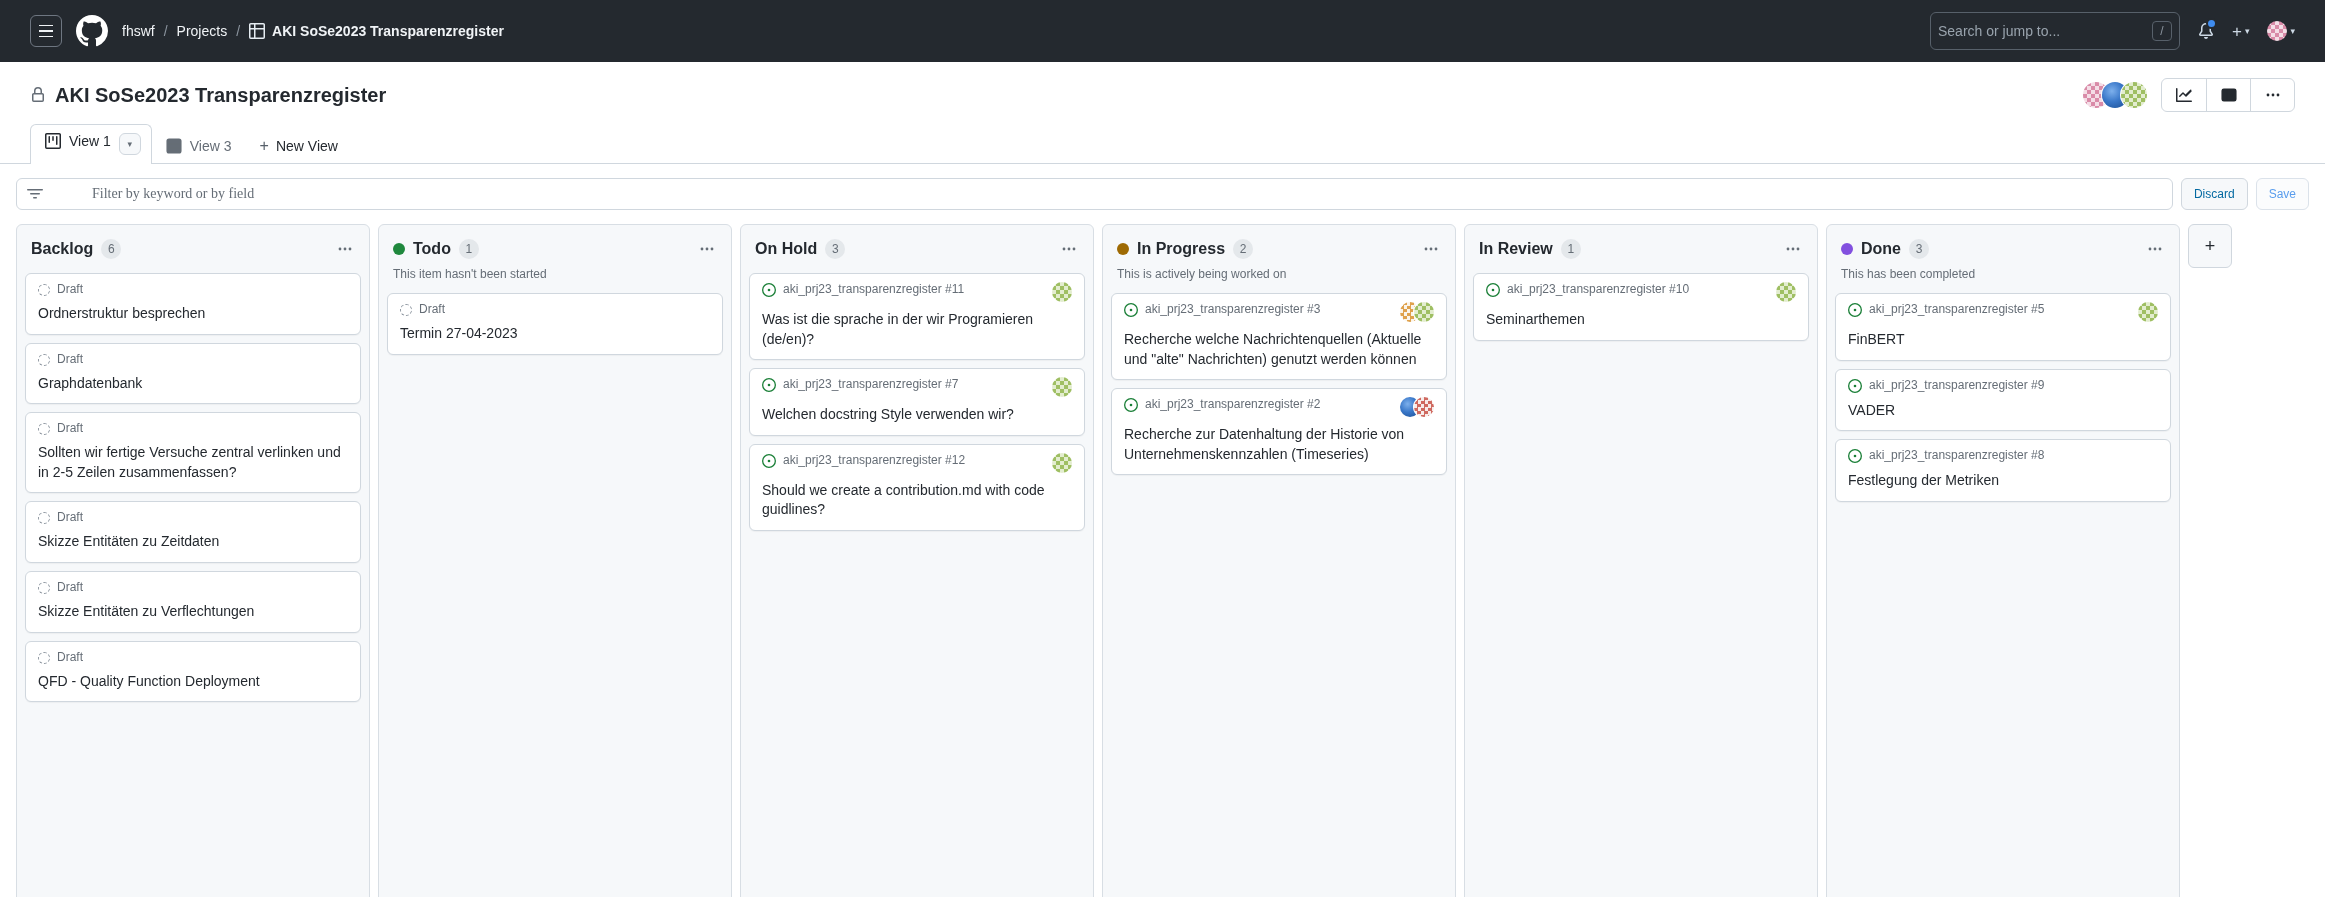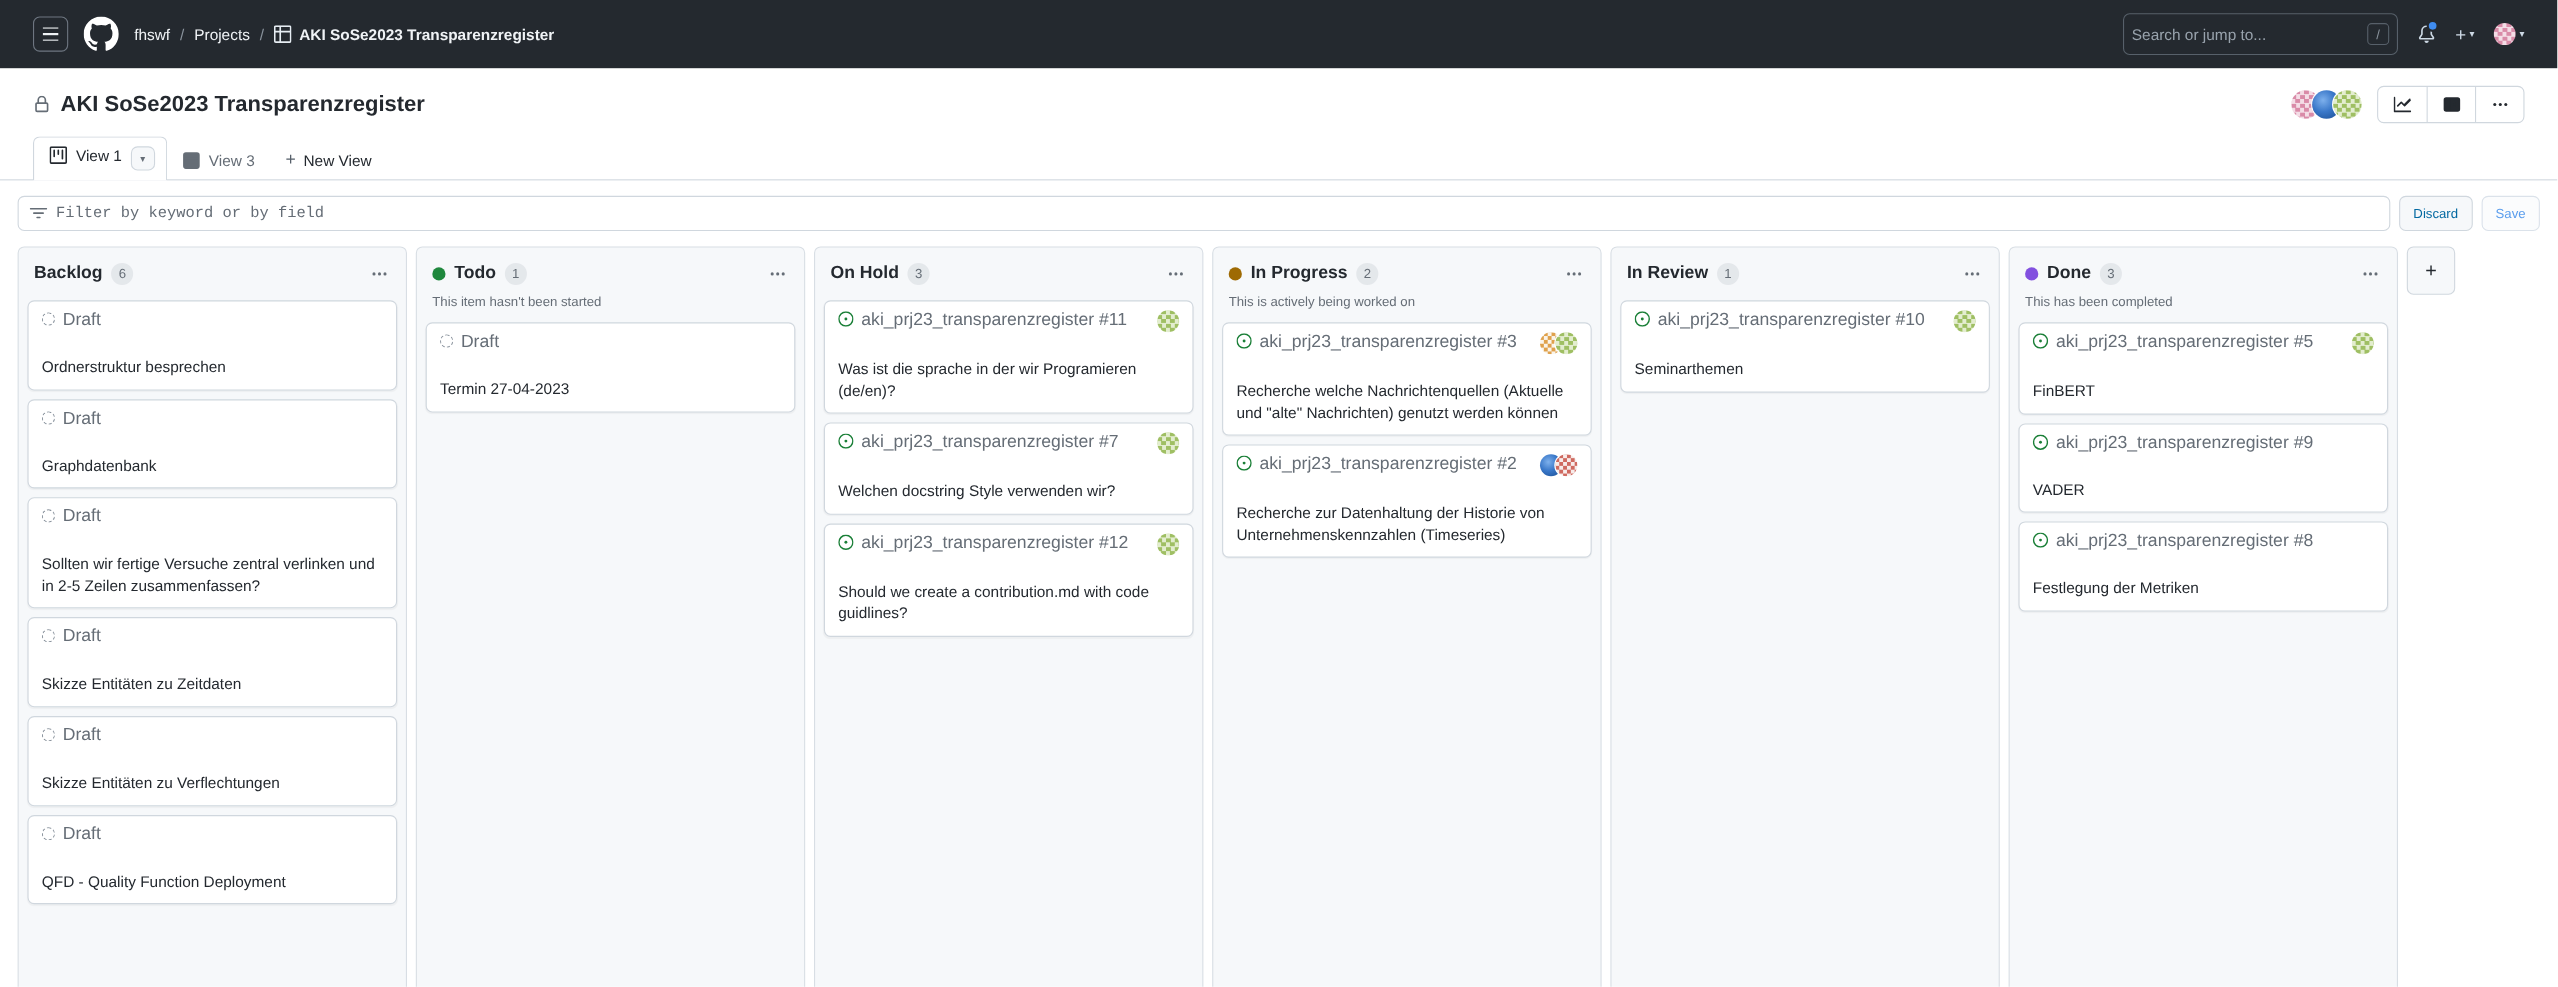--- a/index.html
+++ b/index.html
@@ -77,21 +77,21 @@
   .new-view { display:flex; align-items:center; gap:7px; padding:9px 14px; font-size:14px;
               color:#24292f; cursor:pointer; }
   .new-view .plus { color:#57606a; font-size:16px; line-height:1; }
 
   
   .filter-row { display:flex; align-items:center; gap:8px; padding:14px 16px 10px; }
   .filter-input { flex:1; height:32px; border:1px solid #d0d7de; border-radius:6px;
                   background:#fff; display:flex; align-items:center; gap:8px; padding:0 10px; }
   .filter-input svg { width:16px; height:16px; fill:#656d76; flex:none; }
   .filter-input input { flex:1; border:none; outline:none; font-size:14px; color:#ef4444;
-                        font-family:Liberation Mono, monospace; }
+                        font-family:Liberation Serif, serif;margin-left:41px; }
   .filter-input input::placeholder { color:#656d76; }
   .btn { height:32px; padding:0 12px; border-radius:6px; border:1px solid #d0d7de;
          background:#f6f8fa; font-size:12px; font-weight:500; color:#0369a1;
          font-family:inherit; cursor:pointer; }
   .btn.save { color:#5a9ded; background:#fbfcfd; border-color:#dbe2ea; }
 
   
   .board { display:flex; align-items:flex-start; gap:8px; padding:4px 16px 0; }
   .column { width:354px; flex:none; height:745px; background:#f6f8fa;
             border:1px solid #d8dee4; border-radius:6px; display:flex; flex-direction:column; }
@@ -104,24 +104,24 @@
   .col-menu { margin-left:auto; background:none; border:none; cursor:pointer; padding:2px; }
   .col-menu svg { width:16px; height:16px; fill:#656d76; display:block; }
   .col-desc { padding:2px 14px 4px; font-size:12px; color:#656d76; }
   .col-cards { padding:8px; display:flex; flex-direction:column; gap:8px; overflow:hidden; }
   .card { background:#fff; border:1px solid #d0d7de; border-radius:6px; padding:8px 12px 10px;
           box-shadow:0 1px 1px rgba(27,31,36,0.04); cursor:pointer; }
   .card-top { display:flex; align-items:flex-start; gap:7px; }
   .draft-icon { width:12px; height:12px; border:1.5px dashed #8c959f; border-radius:50%;
                 flex:none; margin-top:2px; }
   .issue-icon svg { width:14px; height:14px; fill:#1a7f37; display:block; margin-top:1px; }
-  .card-ref { font-size:16px; color:#656d76;text-align:right; }
+  .card-ref { font-size:12px; color:#656d76;text-align:right; }
   .card-avatars { margin-left:auto; display:flex; padding-left:6px; }
   .card-avatars .avatar { width:20px; height:20px; margin-left:-6px; box-shadow:0 0 0 1px #fff; }
-  .card-title { margin-top:24px; font-size:14px; line-height:1.4; color:#24292f; }
+  .card-title { margin-top:8px; font-size:14px; line-height:1.4; color:#24292f; }
   .add-col { width:44px; height:44px; flex:none; border:1px solid #d0d7de; border-radius:6px;
              background:#f6f8fa; color:#24292f; font-size:18px; display:flex;
              align-items:center; justify-content:center; cursor:pointer; font-family:inherit; }
 </style>
 </head>
 <body>
 
 <header class="app-header">
   <div class="hamburger">
     <span></span>

